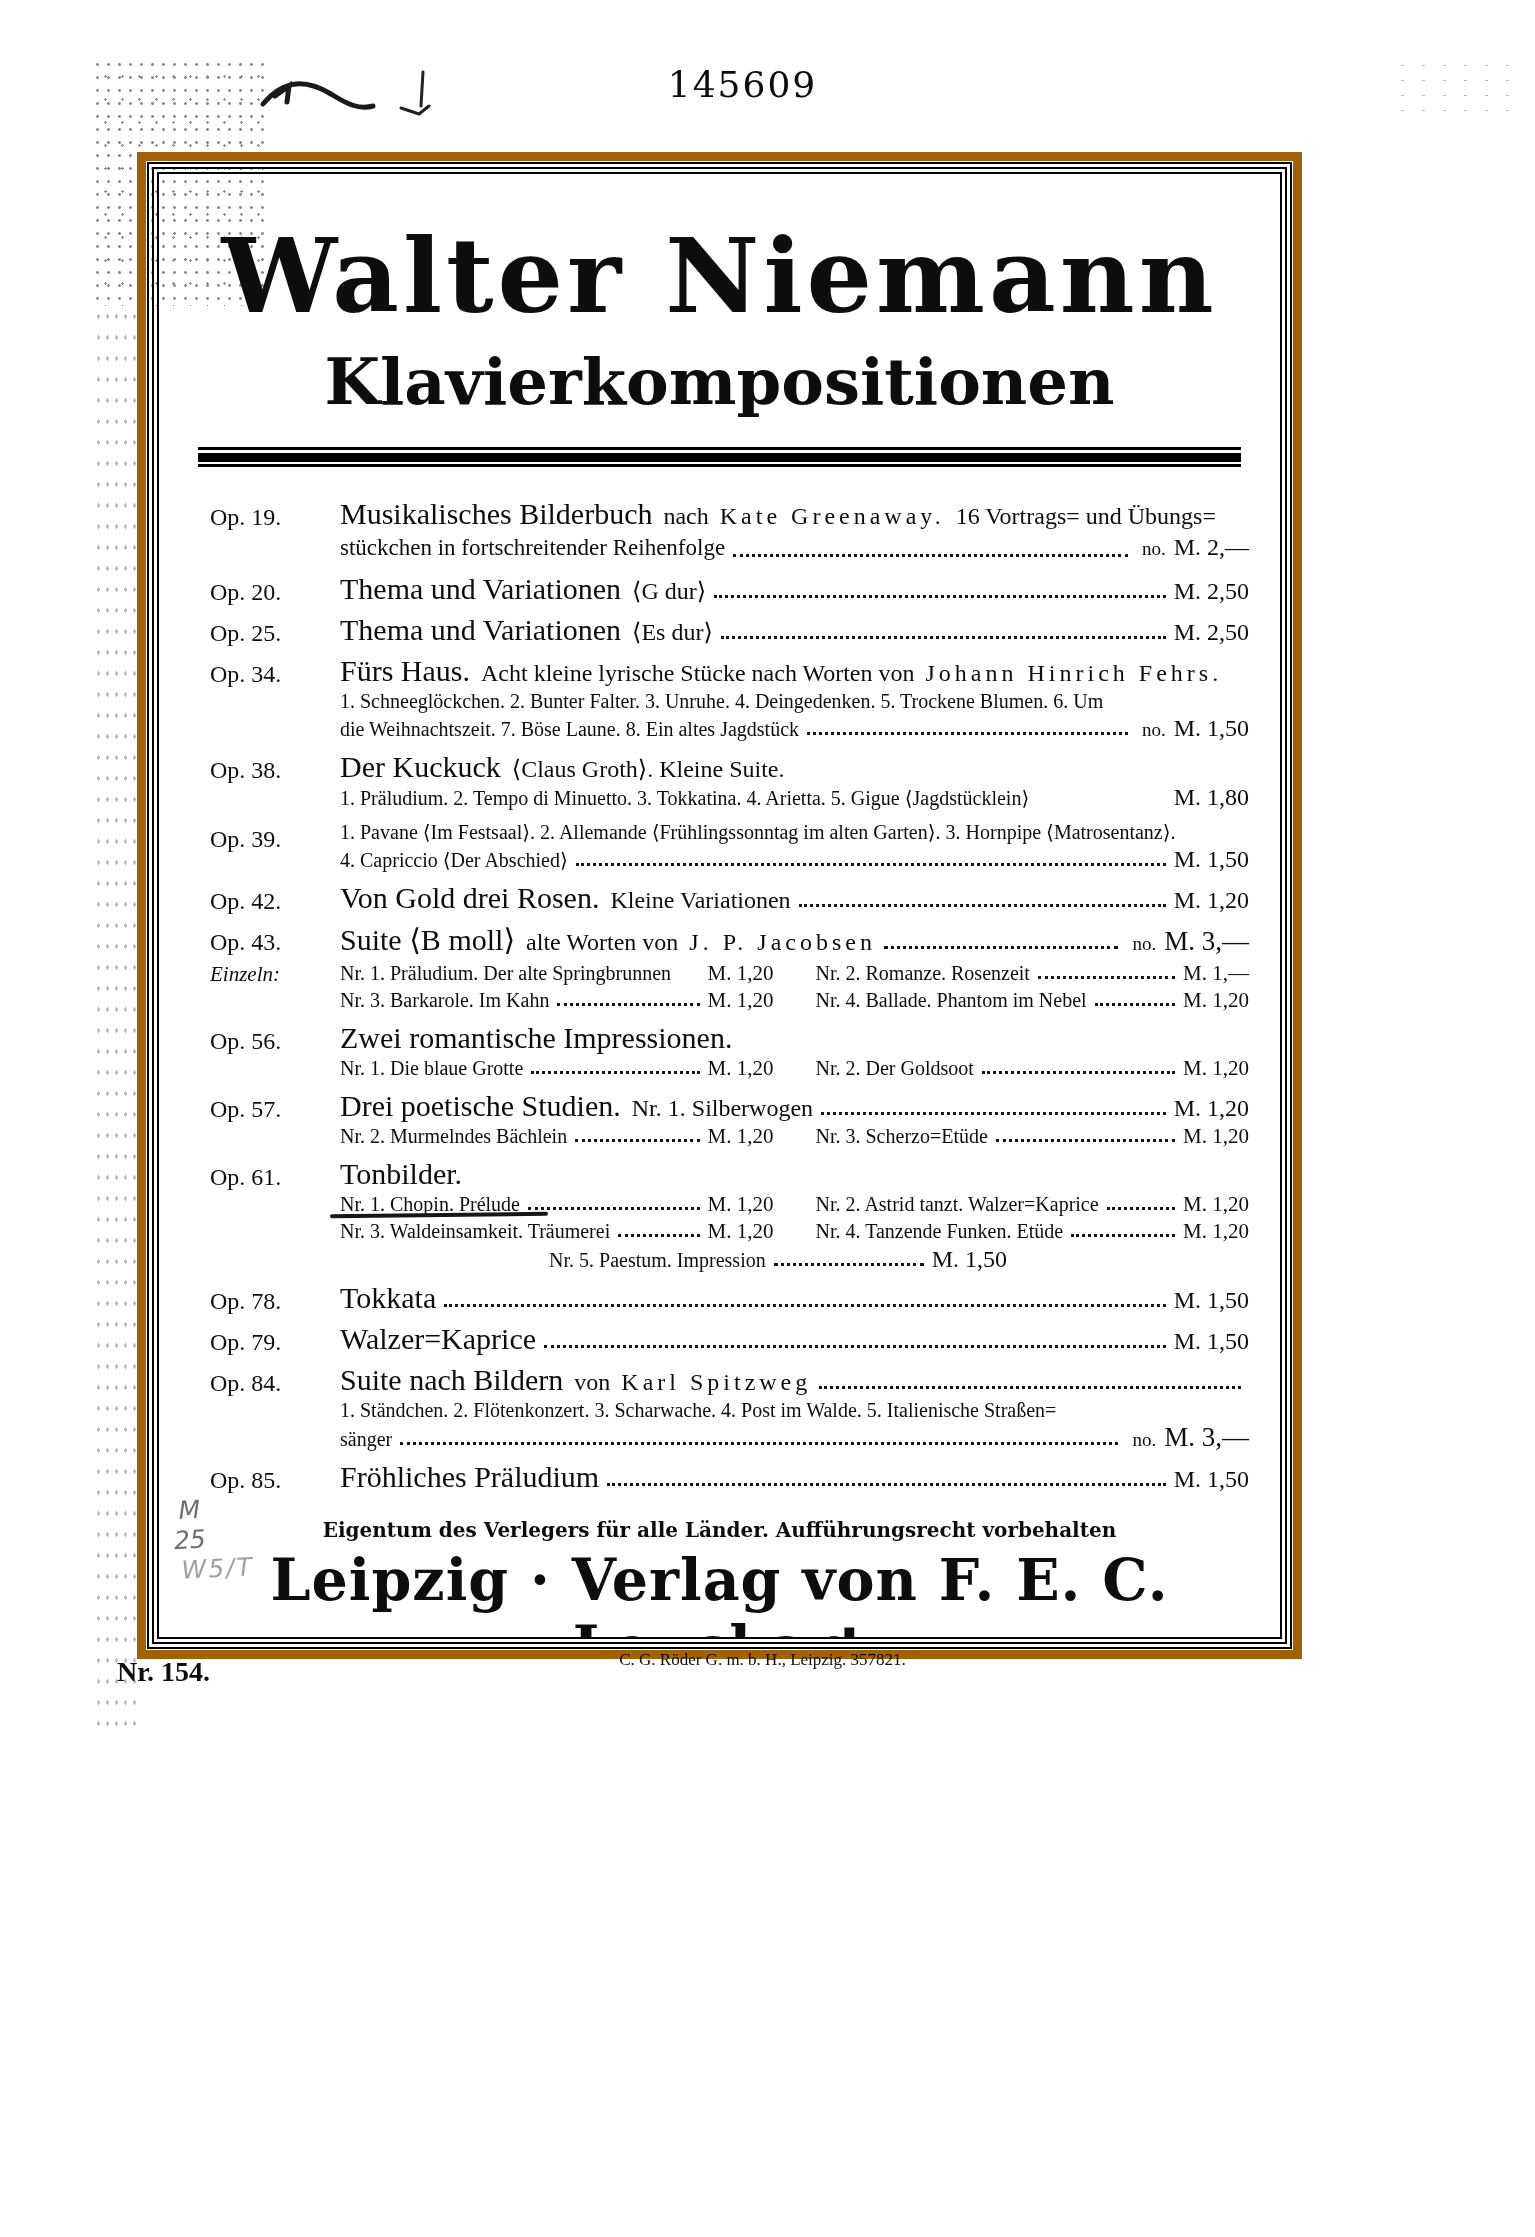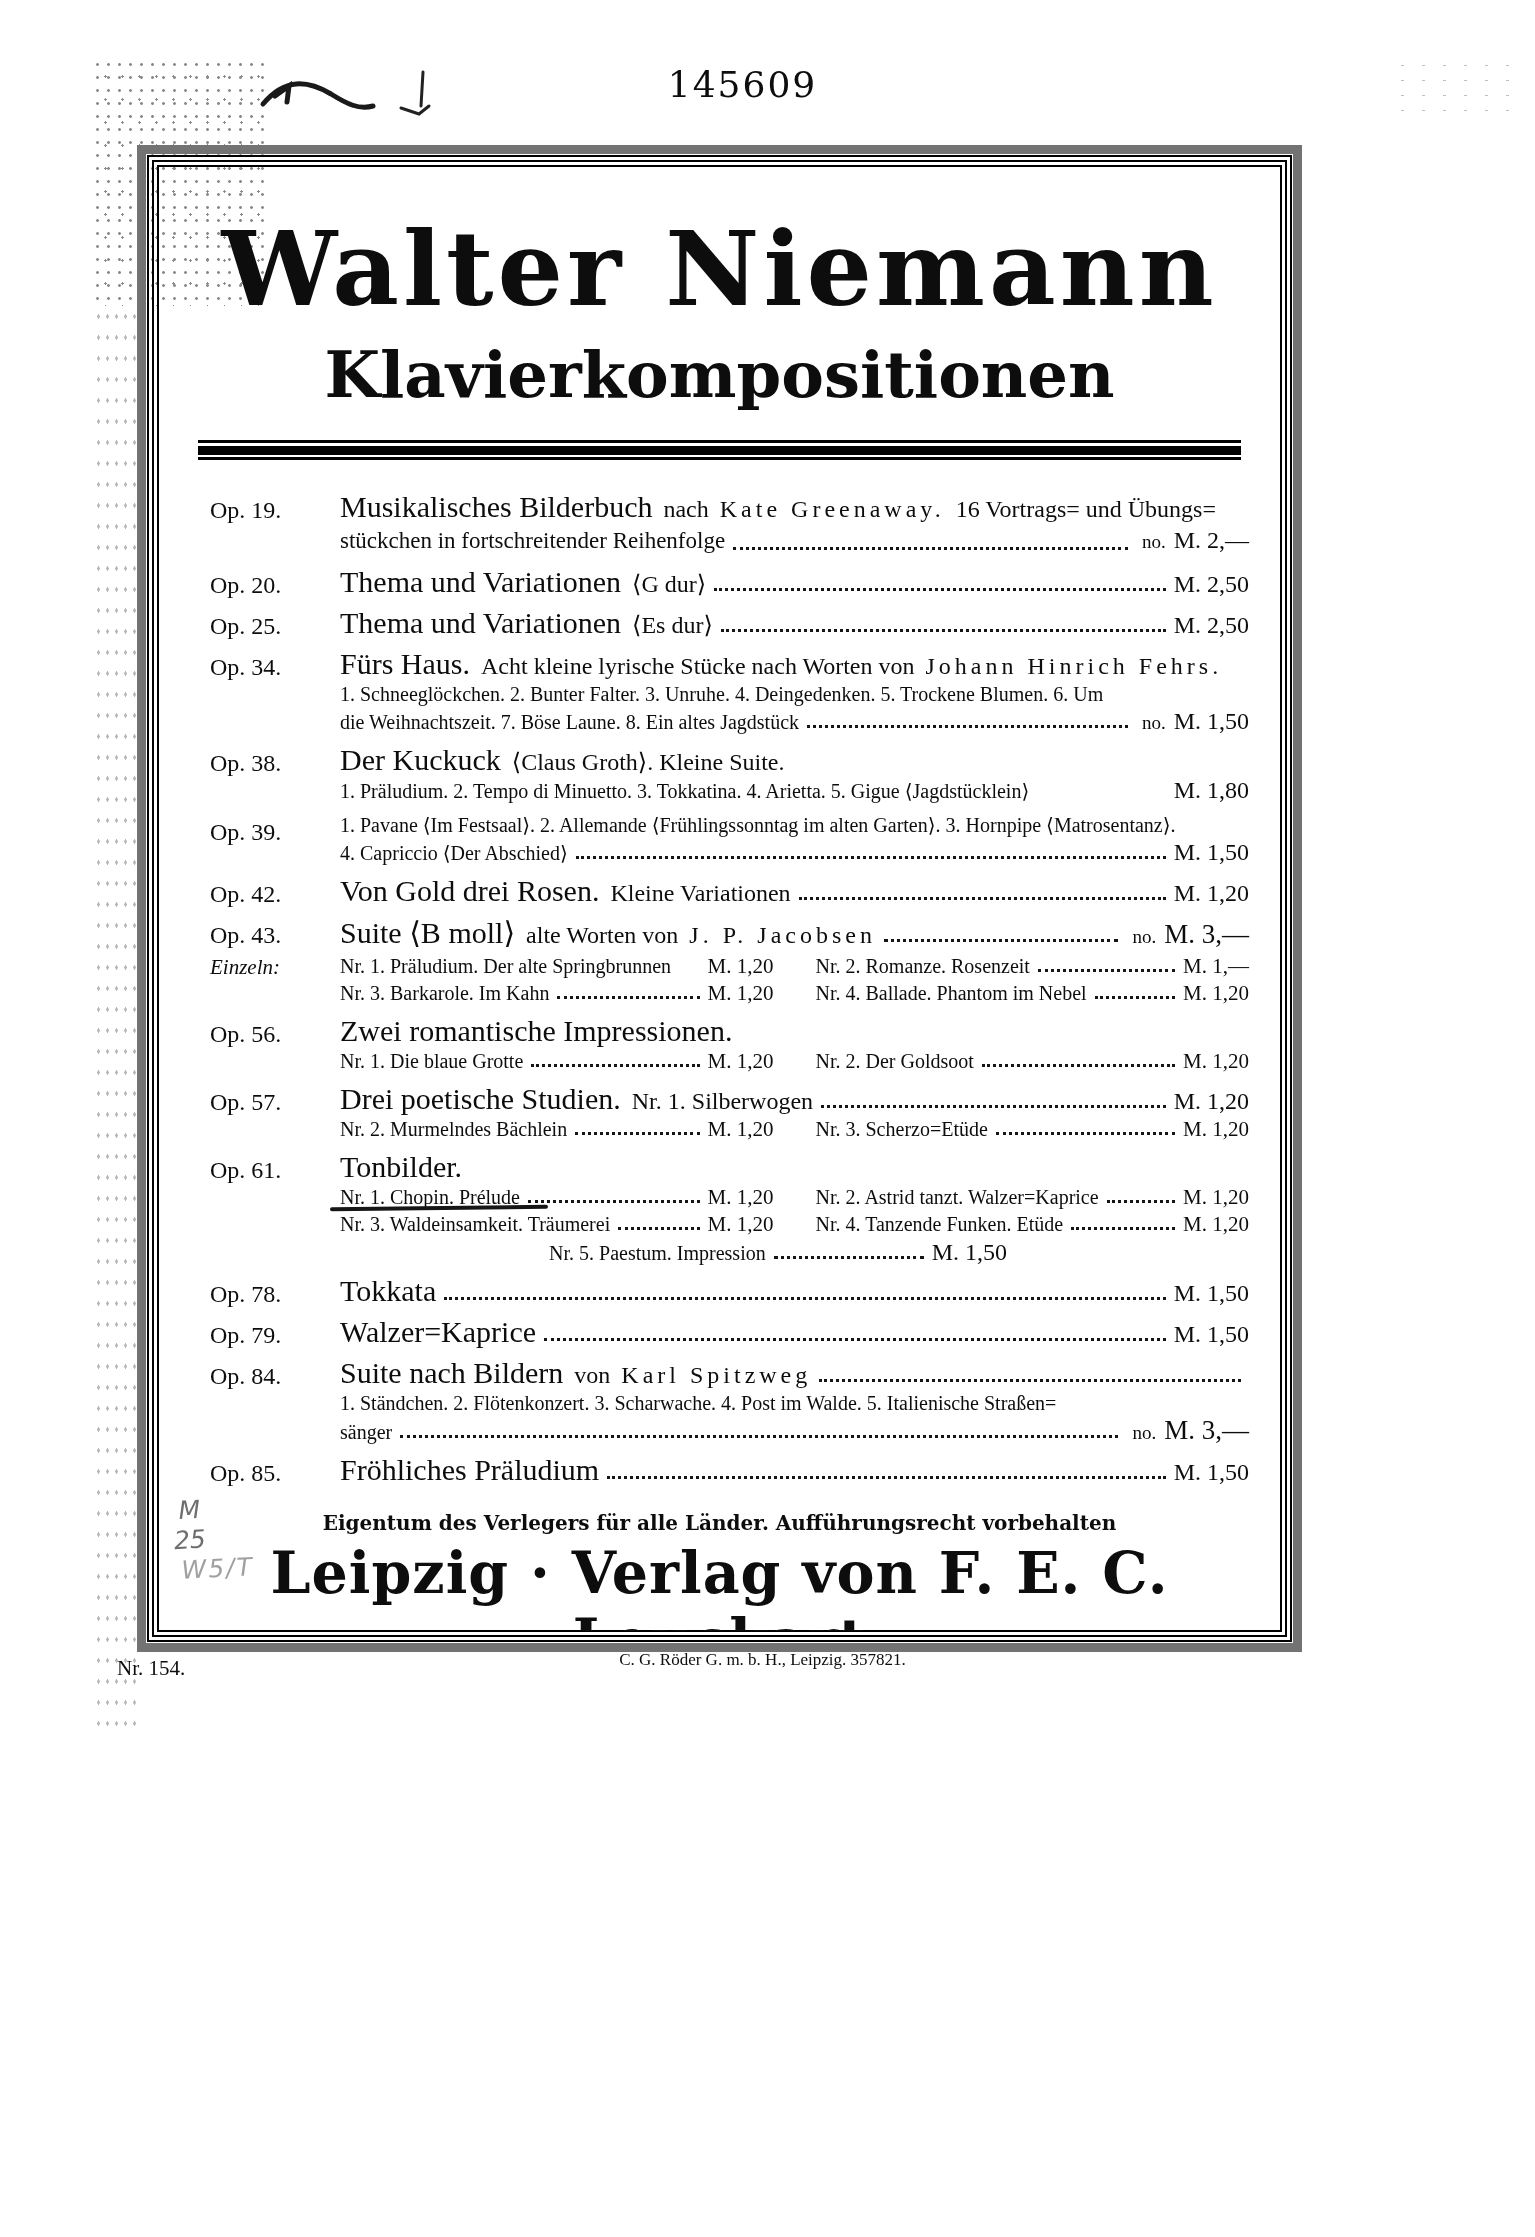--- a/index.html
+++ b/index.html
@@ -22,21 +22,21 @@
 
   
   .stamp{position:absolute;top:64px;left:0;width:100%;text-align:center;
     font-family:"DejaVu Serif",serif;font-size:36px;letter-spacing:2px;
     transform:translateX(-25px);}
 
   
   .squiggle{position:absolute;left:255px;top:66px;}
 
   
-  .frame{position:absolute;left:137px;top:145px;width:1147px;height:1489px;border:9px solid #737373;}
+  .frame{position:absolute;left:137px;top:152px;width:1147px;height:1489px;border:9px solid #a16207;}
   .frame .f1,.frame .f2,.frame .f3{position:absolute;pointer-events:none;}
   .frame .f1{inset:1px;border:2px solid #000;}
   .frame .f2{inset:6px;border:2px solid #000;}
   .frame .f3{inset:11px;border:2px solid #000;}
   .content{position:absolute;left:38px;right:38px;top:18px;bottom:12px;overflow:hidden;}
 
   .t1{font-size:103px;line-height:118px;font-weight:bold;text-align:center;margin-top:38px;letter-spacing:4px;
       font-family:"DejaVu Serif",serif;}
   .t2{font-size:64px;line-height:78px;font-weight:bold;text-align:center;margin-top:8px;
       font-family:"DejaVu Serif",serif;}
@@ -77,21 +77,21 @@
   .publisher{text-align:center;font-size:57px;font-weight:bold;margin-top:4px;letter-spacing:1px;
       font-family:"DejaVu Serif",serif;}
 
   .hw{position:absolute;left:180px;top:1494px;color:#4a4a4a;opacity:.8;
       font-family:"DejaVu Sans",sans-serif;font-style:italic;font-size:25px;line-height:30px;
       transform:rotate(-3deg);}
   .hw span{display:block;}
   .hw .h2{margin-left:-6px;}
   .hw .h3{opacity:.65;letter-spacing:2px;}
 
-  .plate{position:absolute;left:117px;top:1656px;font-size:21px;font-weight:normal;}
+  .plate{position:absolute;left:117px;top:1656px;font-size:28px;font-weight:bold;}
   .printer{position:absolute;left:0;top:1650px;width:100%;text-align:center;font-size:17px;
       transform:translateX(-5px);}
 </style>
 </head>
 <body>
 
 <div class="page">
 
   <div class="noise n1"></div>
   <div class="noise n2"></div>

